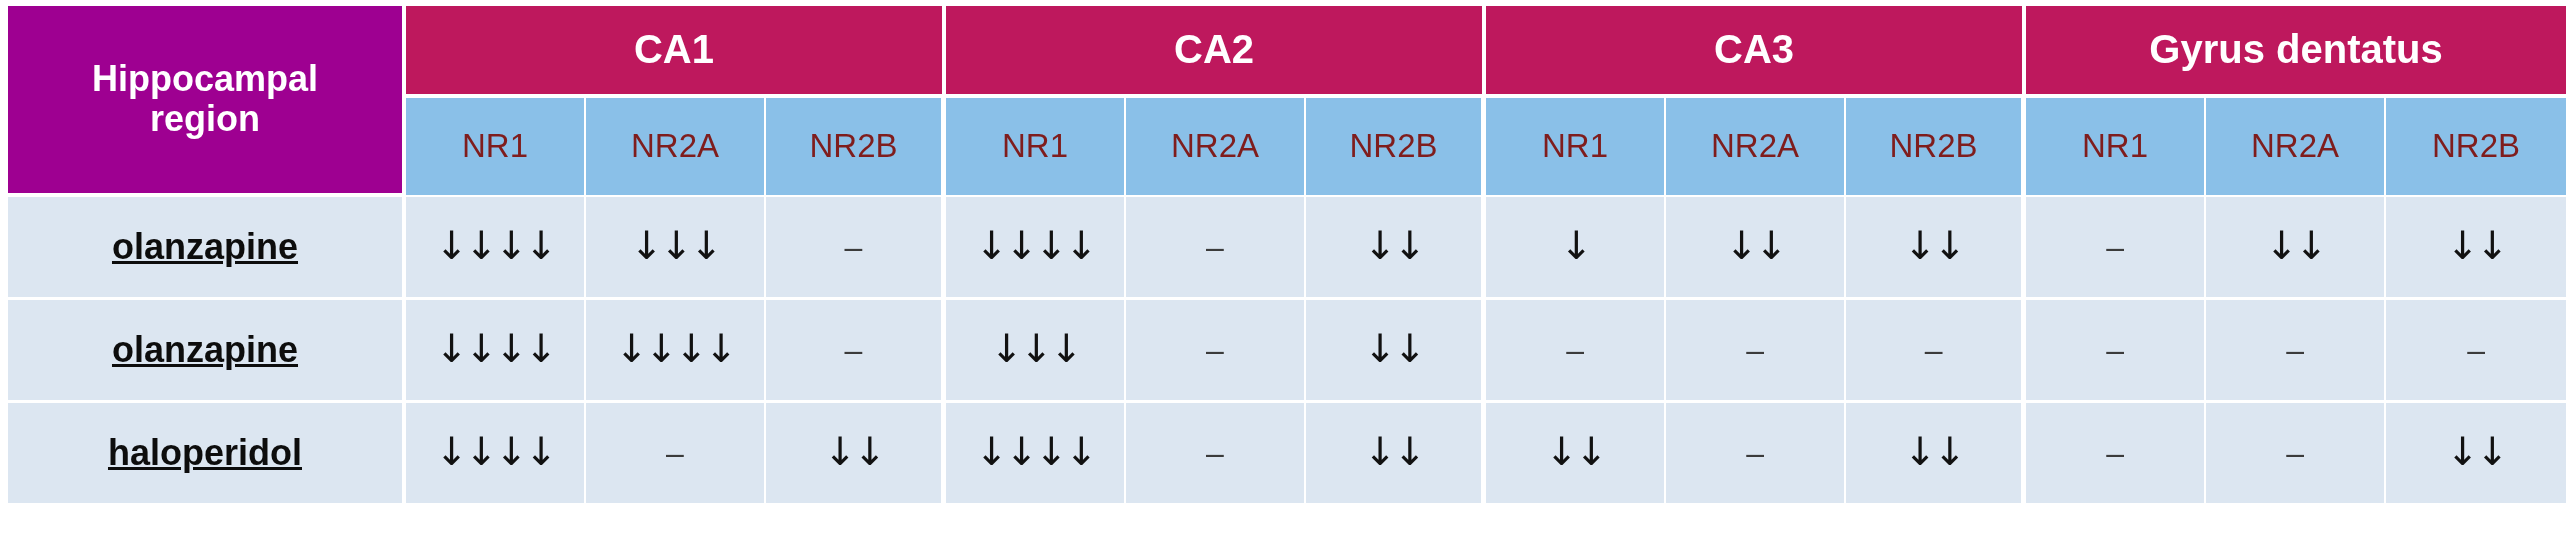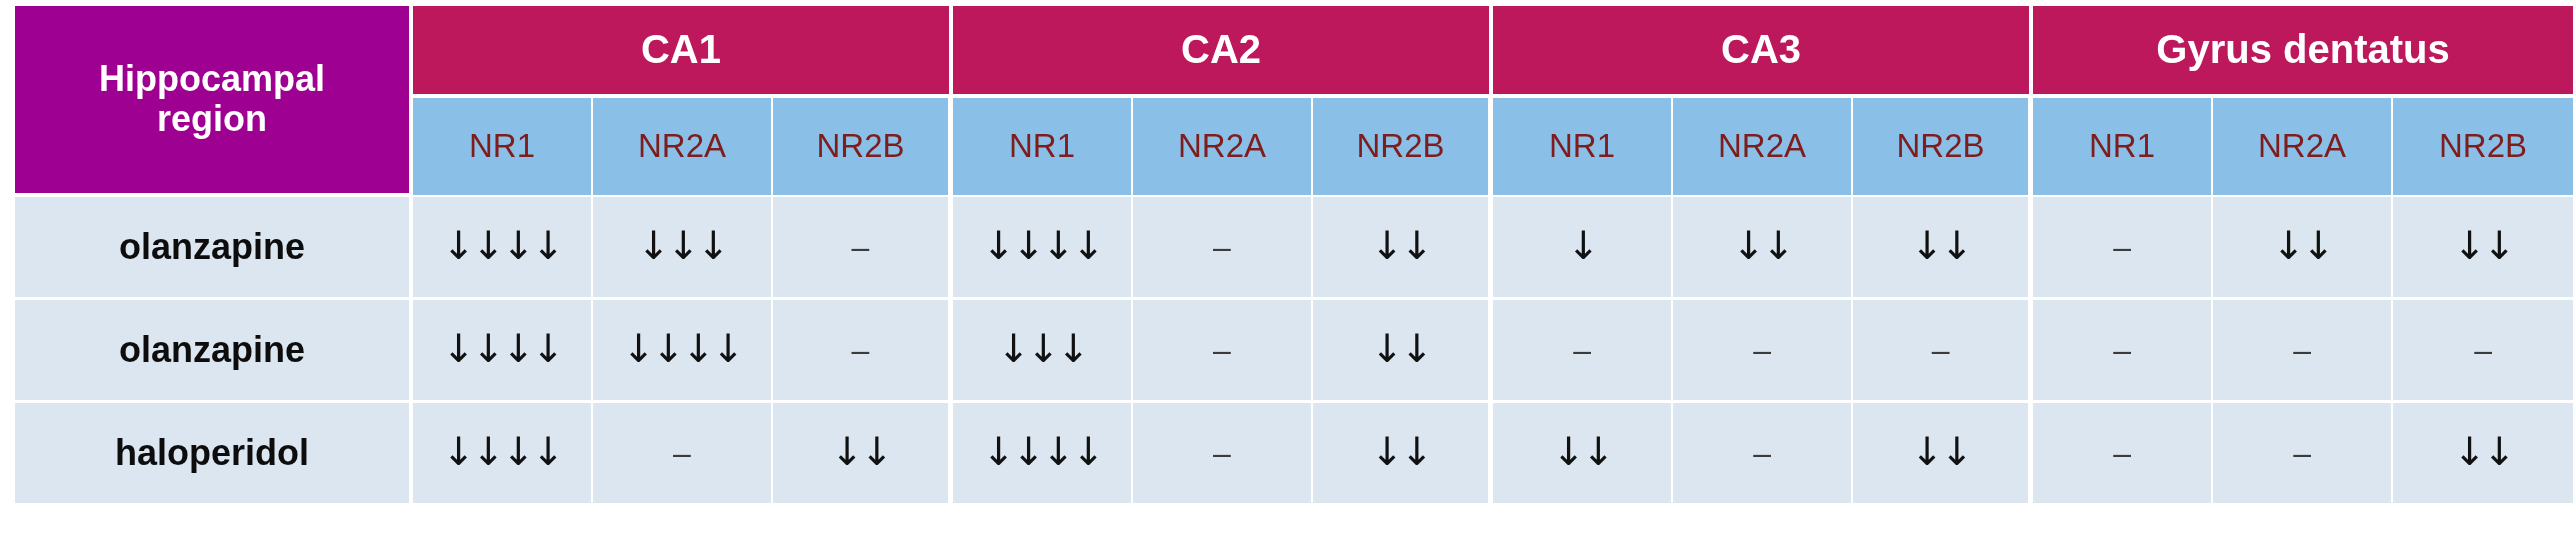--- a/index.html
+++ b/index.html
@@ -20,21 +20,21 @@
     height: 543px;
     background: #ffffff;
     box-sizing: border-box;
   }
 
   table.data-table {
     border-collapse: separate;
     border-spacing: 0;
     table-layout: fixed;
     width: 2552px;
-    margin-left: 15px;
+    margin-left: 8px;
     margin-top: 5.6px;
     height: 413px;
   }
 
   
   col.c-region { width: 398px; }
   col.c-sub    { width: 180px; }
 
   
   th.region-head {
@@ -83,20 +83,21 @@
   td.row-label {
     background: #DCE6F1;
     color: #0d0d0d;
     font-size: 36px;
     font-weight: bold;
     text-align: center;
     vertical-align: middle;
     border-right: 4.2px solid #ffffff;
     border-bottom: 3.5px solid #ffffff;
     padding: 0 7px;
+    text-decoration: underline;
   }
   td.cell {
     background: #DCE6F1;
     color: #111111;
     font-size: 38px;
     text-align: center;
     vertical-align: middle;
     border-right: 2.8px solid #ffffff;
     border-bottom: 3.5px solid #ffffff;
     height: 100px;

